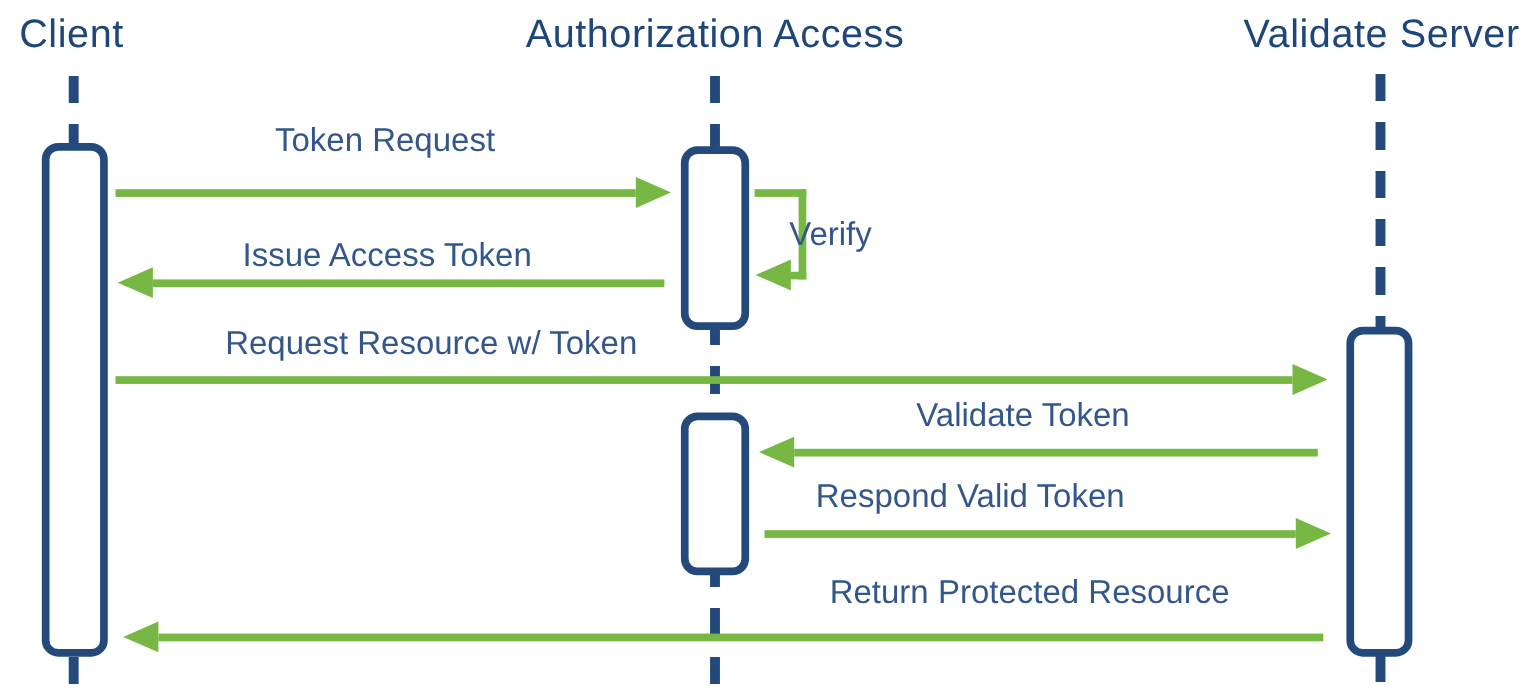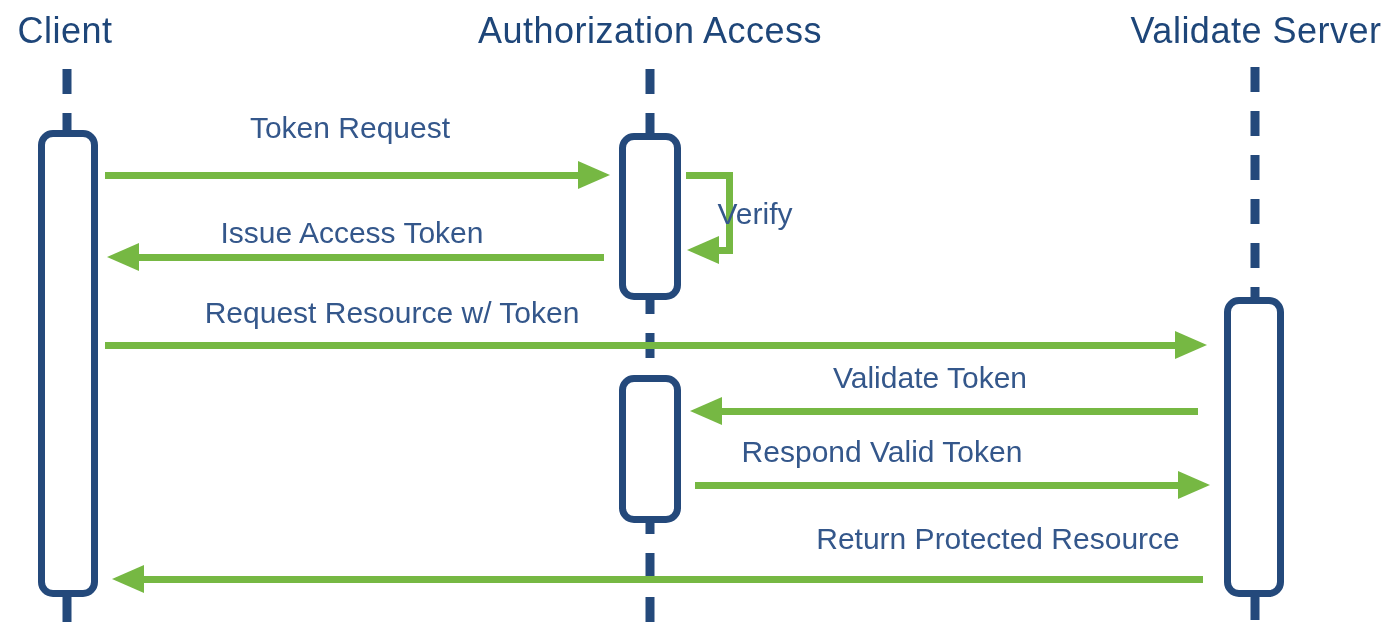--- a/index.html
+++ b/index.html
@@ -115,21 +115,21 @@
     <div class="arrow-line" style="left:722px; top:408px; width:476px;"></div>
   </div>
 
   <div>
     <div class="msg-label" style="left:882px; top:436px;">Respond Valid Token</div>
     <div class="arrow-line" style="left:695px; top:482px; width:483px;"></div>
     <div class="head-right" style="left:1178px; top:471px;"></div>
   </div>
 
   <div>
-    <div class="msg-label" style="left:998px; top:523px;">Return Protected Resource</div>
+    <div class="msg-label" style="left:936px; top:523px;">Return Protected Resource</div>
     <div class="head-left" style="left:112px; top:565px;"></div>
     <div class="arrow-line" style="left:144px; top:576px; width:1059px;"></div>
   </div>
 
   <div class="activation" style="left:38px;   top:130px; width:60px; height:467px;"></div>
   <div class="activation" style="left:619px;  top:133px; width:62px; height:167px;"></div>
   <div class="activation" style="left:619px;  top:375px; width:62px; height:148px;"></div>
   <div class="activation" style="left:1224px; top:297px; width:60px; height:300px;"></div>
 
 </div>

